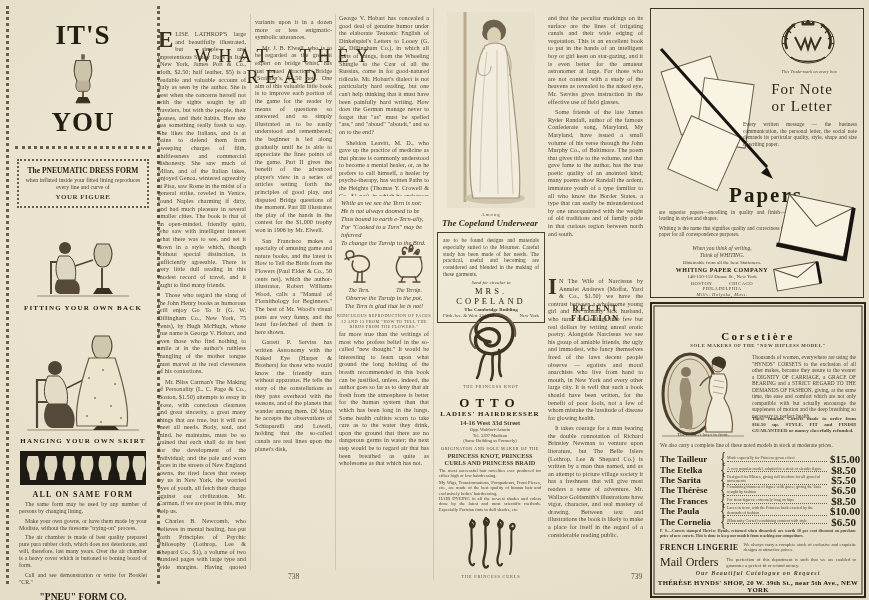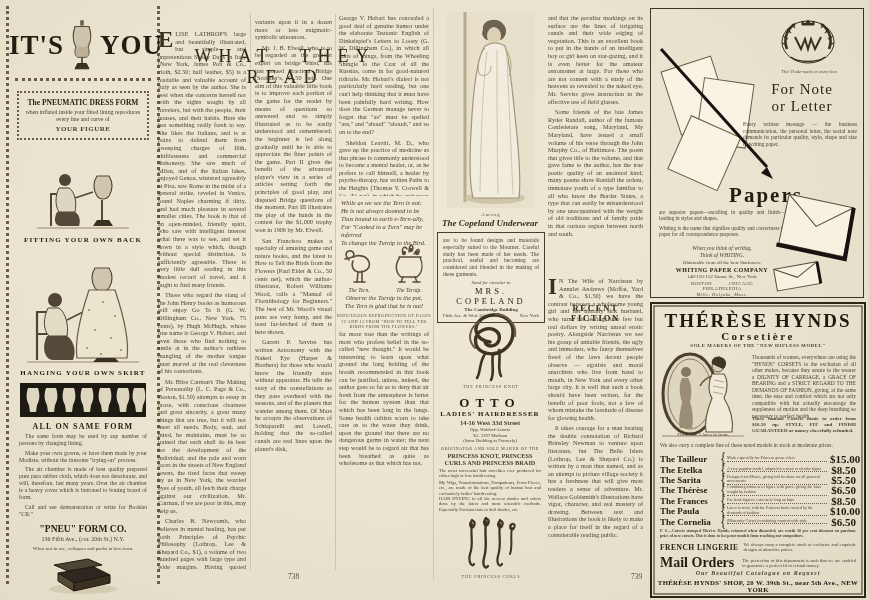--- a/index.html
+++ b/index.html
@@ -11,21 +11,21 @@
   
   .col{position:absolute;font-size:6.2px;line-height:7.6px;text-align:justify;color:#51452f;overflow:hidden;}
   .col p{margin:0 0 3px;text-indent:7px;}
   .col p.np{text-indent:0;}
   .dropcap{float:left;font-size:23px;line-height:19px;margin:0 2px 0 0;color:#3a3020;font-weight:bold;}
   .headline{position:absolute;left:160px;top:12px;width:250px;text-align:center;
             font-size:18px;letter-spacing:7px;word-spacing:14px;color:#2e2517;margin-top:34px;}
   
   .pneu{position:absolute;left:6px;top:6px;width:148px;height:578px;
         border-left:3px dotted #6b5d48;border-right:3px dotted #6b5d48;background:transparent;}
-  .pneu-title{display:flex;align-items:center;gap:3px;margin-top:14px;}
+  .pneu-title{display:flex;align-items:center;gap:3px;margin-top:14px;flex-direction:column;}
   .pneu-title .word{font-size:27px;font-weight:bold;color:#241d12;letter-spacing:1px;}
   .dothr{border-top:3px dotted #6b5d48;margin:8px 6px 0;}
   .tagbox{margin:10px 8px 0;border:2px dotted #6b5d48;padding:5px 4px;text-align:center;}
   .tag1{font-size:7.5px;font-weight:bold;color:#2b2215;}
   .tag2{font-size:5.8px;line-height:7px;margin-top:2px;}
   .tag3{font-size:7px;font-weight:bold;margin-top:2px;letter-spacing:.5px;}
   .adcap{font-size:7px;font-weight:bold;text-align:center;letter-spacing:1.2px;color:#241d12;}
   .adbody{font-size:5.8px;line-height:7px;text-align:justify;margin:2px 10px 0;}
   .adbody p{margin:0 0 2.5px;text-indent:6px;}
   .formco{font-size:9.5px;font-weight:bold;text-align:center;margin-top:6px;color:#241d12;}
@@ -75,21 +75,21 @@
   .hbody{position:absolute;font-size:5.4px;line-height:6.5px;text-align:justify;}
   .hbold{position:absolute;font-size:5px;line-height:6px;font-weight:bold;text-align:justify;}
   .hcapt{position:absolute;font-size:4.8px;text-align:center;}
   .hrow{display:flex;align-items:center;height:10.4px;}
   .hname{width:60px;font-size:9px;font-weight:bold;color:#241d12;white-space:nowrap;}
   .hbrace{width:7px;font-size:13px;font-weight:normal;color:#3a3020;transform:scaleY(1.25);}
   .hdesc{flex:1;font-size:4.1px;line-height:4.8px;border-bottom:1px dotted #6b5d48;margin-right:3px;color:#51452f;}
   .hprice{width:26px;text-align:right;font-size:11px;font-weight:bold;color:#1f1910;}
   .hps{position:absolute;font-size:4px;line-height:4.8px;font-weight:bold;text-align:justify;}
   .hfl-lbl{font-size:7.5px;font-weight:bold;letter-spacing:.5px;color:#241d12;white-space:nowrap;}
-  .hmo-lbl{font-size:14px;font-weight:bold;color:#241d12;white-space:nowrap;}
+  .hmo-lbl{font-size:12px;font-weight:normal;color:#241d12;white-space:nowrap;}
   .hside{font-size:4.6px;line-height:5.4px;text-align:justify;}
   .hcat{position:absolute;width:100%;text-align:center;font-style:italic;font-weight:bold;font-size:6px;letter-spacing:1px;}
   .hshop{position:absolute;width:100%;text-align:center;font-size:6.8px;font-weight:bold;letter-spacing:.3px;color:#1f1910;}
   .pagenum{position:absolute;font-size:7.5px;color:#5a4f3e;}
   svg{display:block;}
 </style>
 </head>
 <body>
 
 <div id="page">
@@ -381,21 +381,20 @@
         <g transform="rotate(-10 30 88)">
           <rect x="6" y="78" width="44" height="22"></rect>
           <path d="M6,78 L28,90 L50,78" fill="none"></path>
           <path d="M50,78 L50,100" fill="none" stroke="#171310" stroke-width="3"></path>
         </g>
       </svg>
     </div>
   </div>
 
   <div class="hyndsbox">
-    <div class="htitle" style="top:6px;">THÉRÈSE HYNDS</div>
     <div class="hcors" style="top:26px;">Corsetière</div>
     <div class="htag" style="top:39px;">SOLE MAKERS OF THE "NEW HIPLESS MODEL"</div>
     <div class="abs" style="left:8px;top:48px;">
       <svg width="86" height="86" viewBox="0 0 86 86">
         <ellipse cx="30" cy="42" rx="27" ry="40" fill="#ded6bf" stroke="#4a3e2c" stroke-width="3"></ellipse>
         <ellipse cx="30" cy="42" rx="22" ry="35" fill="none" stroke="#8a7a5f" stroke-width="1"></ellipse>
         <path d="M22,26 C18,34 20,44 22,50 C20,60 18,70 20,76 L32,76 C34,66 32,56 30,50 C32,42 32,32 28,26 Z" fill="#9b8d74"></path>
         <circle cx="26" cy="20" r="5" fill="#857762"></circle>
         <circle cx="58" cy="14" r="6" fill="#d9cdb4" stroke="#6a5a42"></circle>
         <path d="M52,12 C50,6 58,2 63,6 C68,9 66,16 63,17" fill="#3f3525"></path>

